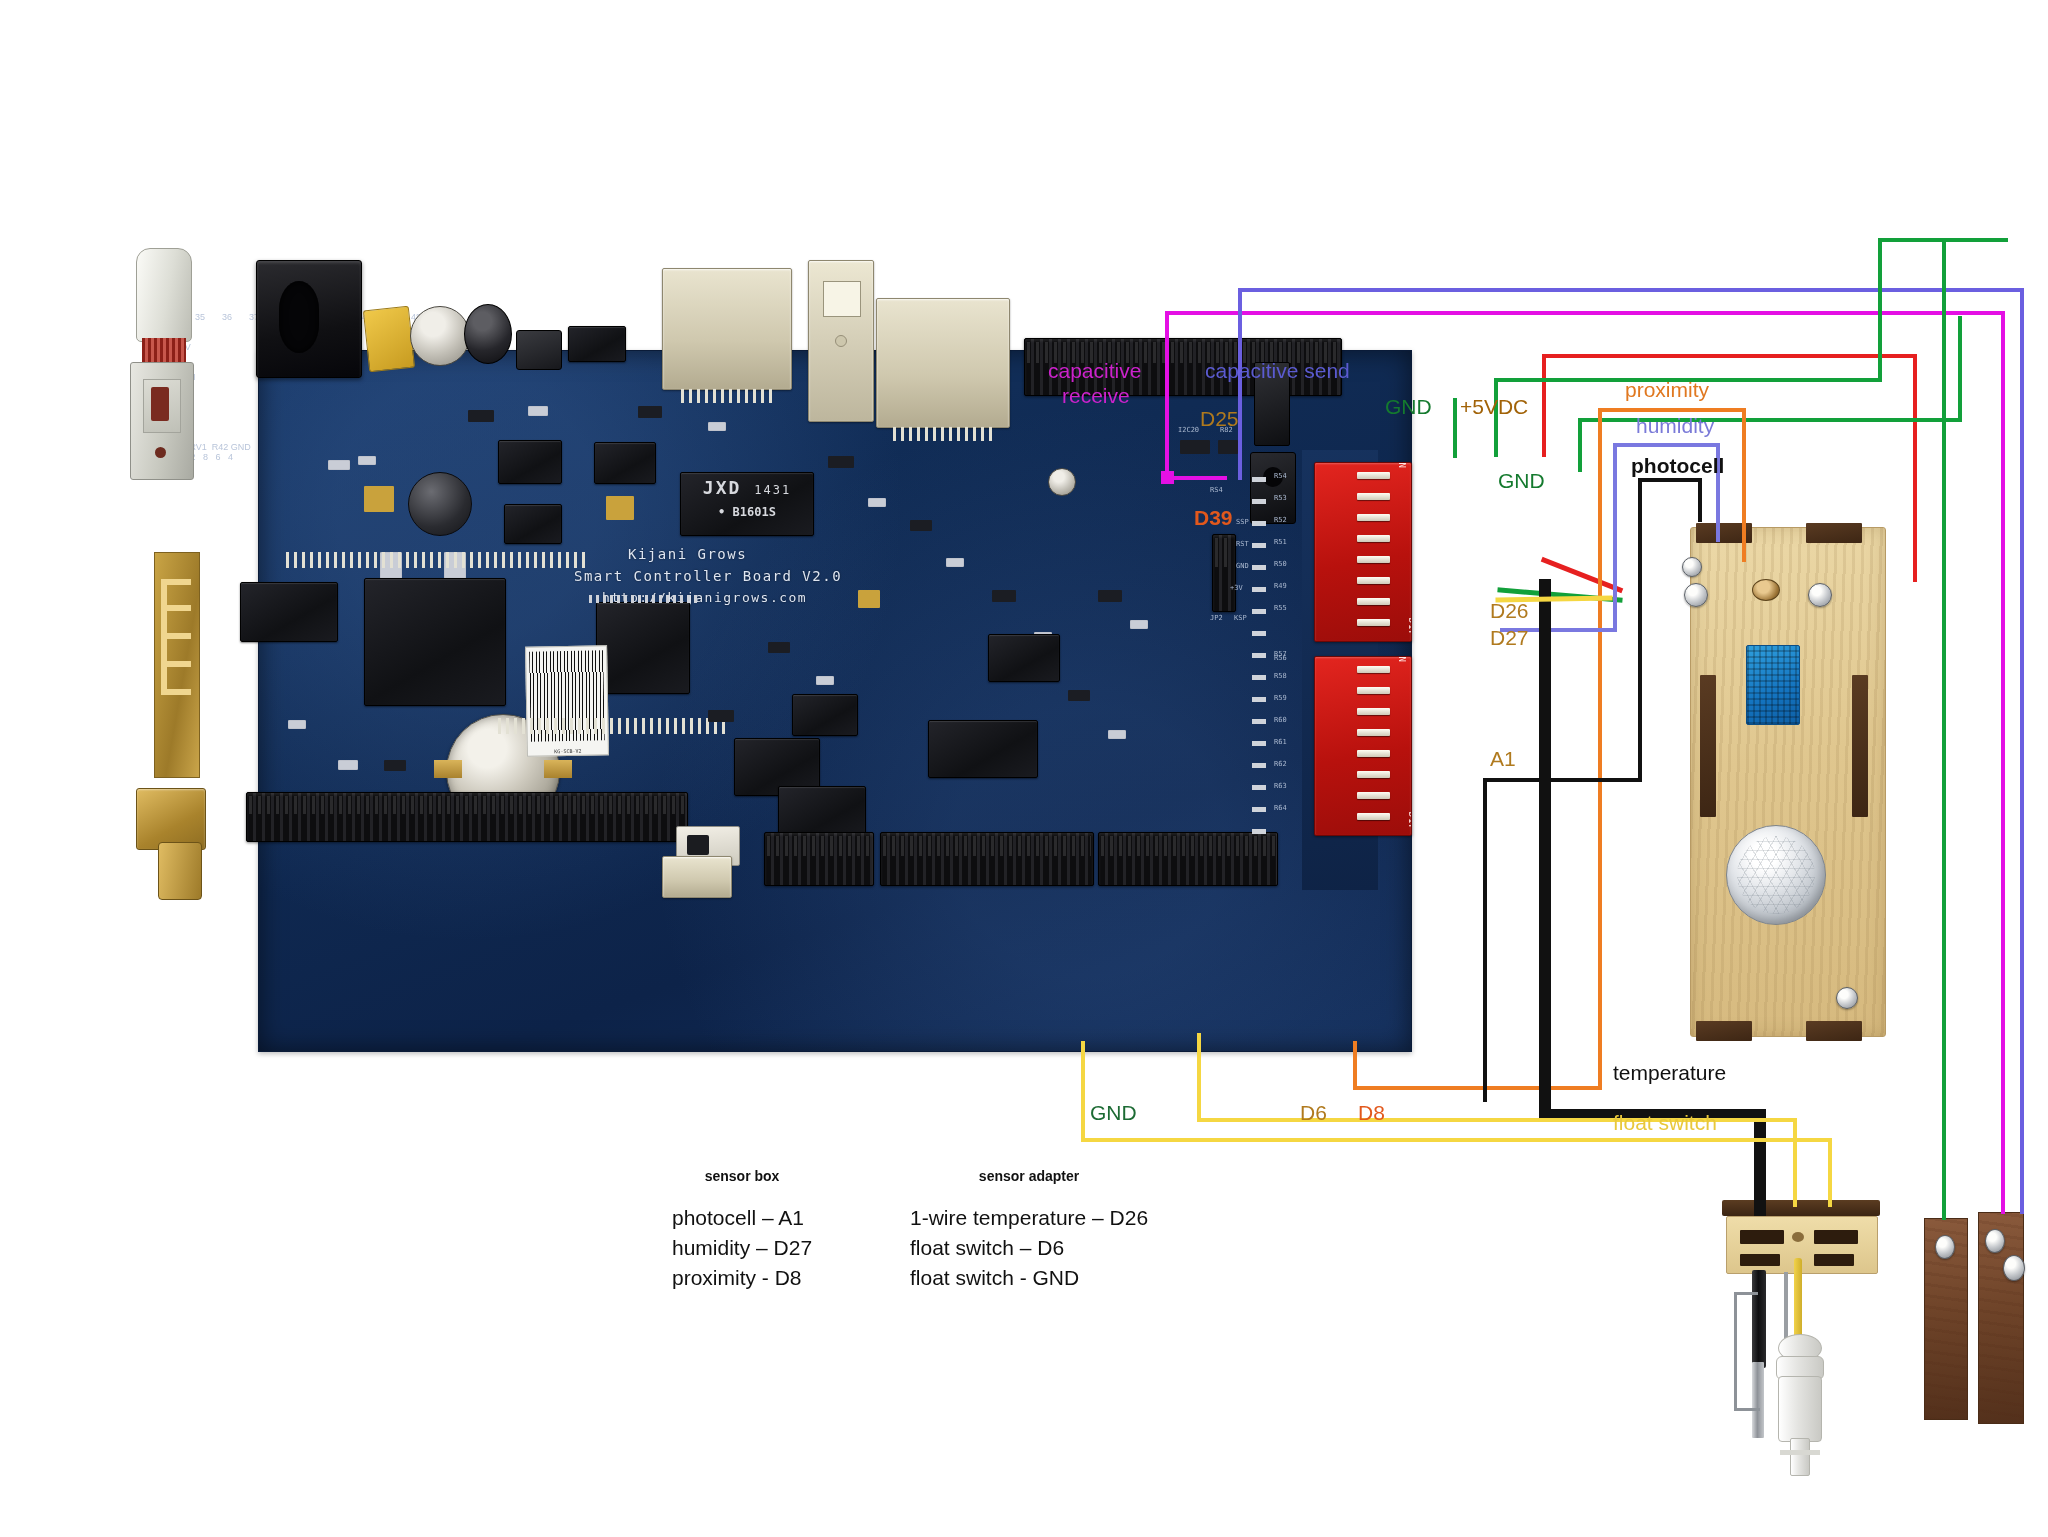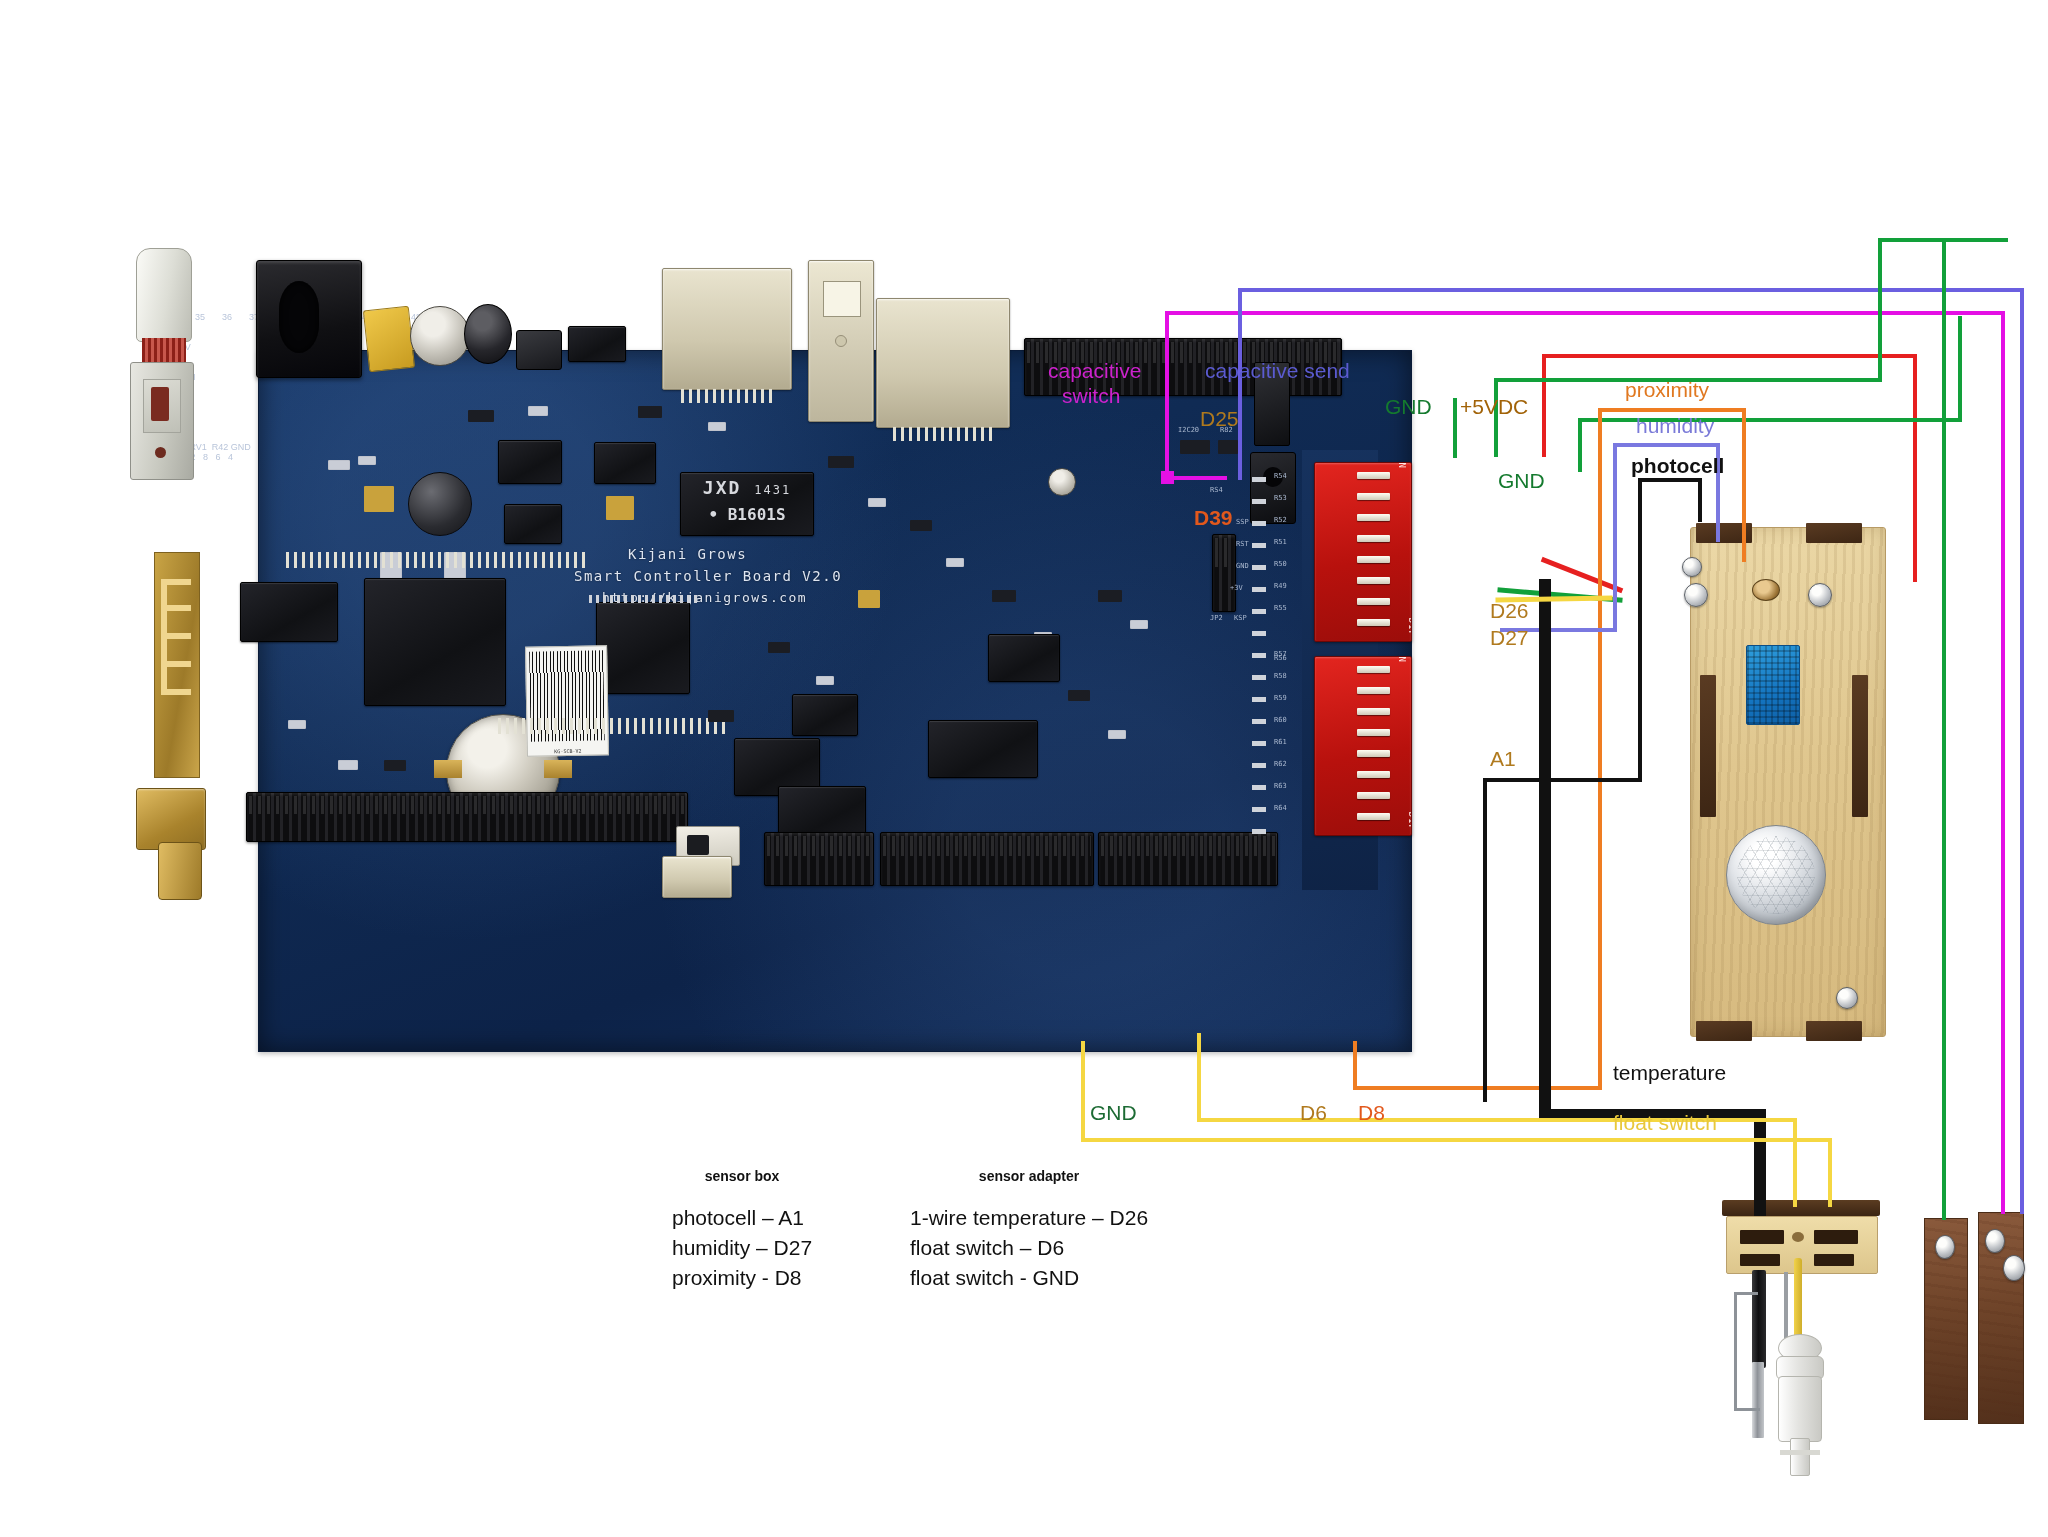--- a/index.html
+++ b/index.html
@@ -286,21 +286,21 @@
       <span style="display:inline-block;width:27px;">38</span><span style="display:inline-block;width:27px;">35</span><span style="display:inline-block;width:27px;">36</span><span style="display:inline-block;width:27px;">37</span><span style="display:inline-block;width:27px;">41</span><span style="display:inline-block;width:27px;">39</span><span style="display:inline-block;width:27px;">42</span><span style="display:inline-block;width:27px;">44</span><span style="display:inline-block;width:27px;">46</span><span style="display:inline-block;width:27px;">48</span><span style="display:inline-block;width:27px;">+5V</span>
     </div>
 
     <div class="comp" style="left:1086px; top:72px; width:34px; height:82px; background:linear-gradient(160deg,#303136,#0e0f12); border:1px solid #000; border-radius:2px;"></div>
     <div class="comp" style="left:1082px; top:162px; width:44px; height:70px; background:linear-gradient(160deg,#2a2b30,#0b0c0f); border:1px solid #000; border-radius:3px;">
       <div style="position:absolute;left:12px;top:14px;width:20px;height:20px;border-radius:50%;background:#050507;"></div>
     </div>
 
     <div class="comp chip" style="left:512px; top:182px; width:132px; height:62px;">
       <div class="ctext" style="top:4px; font-size:18px; letter-spacing:2px;">JXD <span style="font-size:12px;font-weight:normal;">1431</span></div>
-      <div class="ctext" style="top:32px; font-size:16px;">• B1601S</div>
+      <div class="ctext" style="top:32px; font-size:12px;">• B1601S</div>
     </div>
 
     <div class="silk" style="left:460px; top:256px; font-size:14px;">Kijani Grows</div>
     <div class="silk" style="left:406px; top:278px; font-size:14px;">Smart Controller Board V2.0</div>
     <div class="silk" style="left:434px; top:300px; font-size:13px;">http://kijanigrows.com</div>
     <div class="silk-sm" style="left:418px; top:302px;">C13</div>
     <div class="silk-sm" style="left:312px; top:186px;">T1</div>
     <div class="silk-sm" style="left:298px; top:150px;">+12V</div>
     <div class="silk-sm" style="left:236px; top:222px;">C7</div>
     <div class="silk-sm" style="left:246px; top:288px;">D2</div>
@@ -533,21 +533,21 @@
 
       <path d="M1199,1035 L1199,1120 L1795,1120 L1795,1205" stroke="#f5d742"></path>
 
       <path d="M1455,400 L1455,456" stroke="#12a03a"></path>
 
     </g>
   </svg>
 
   <div class="wlabel" style="left:1048px; top:358px; color:#cc22cc;">
     <span>capacitive</span><br>
-    <span style="margin-left:14px; display:inline-block;">switch</span>
+    <span style="margin-left:14px; display:inline-block;">receive</span>
   </div>
 
   <div class="wlabel" style="left:1205px; top:358px; color:#5b5bd0;">capacitive send</div>
 
   <div class="wlabel" style="left:1385px; top:394px; color:#147a2e;">GND</div>
 
   <div class="wlabel" style="left:1460px; top:394px; color:#a16207;">+5VDC</div>
 
   <div class="wlabel" style="left:1498px; top:468px; color:#147a2e;">GND</div>
 

